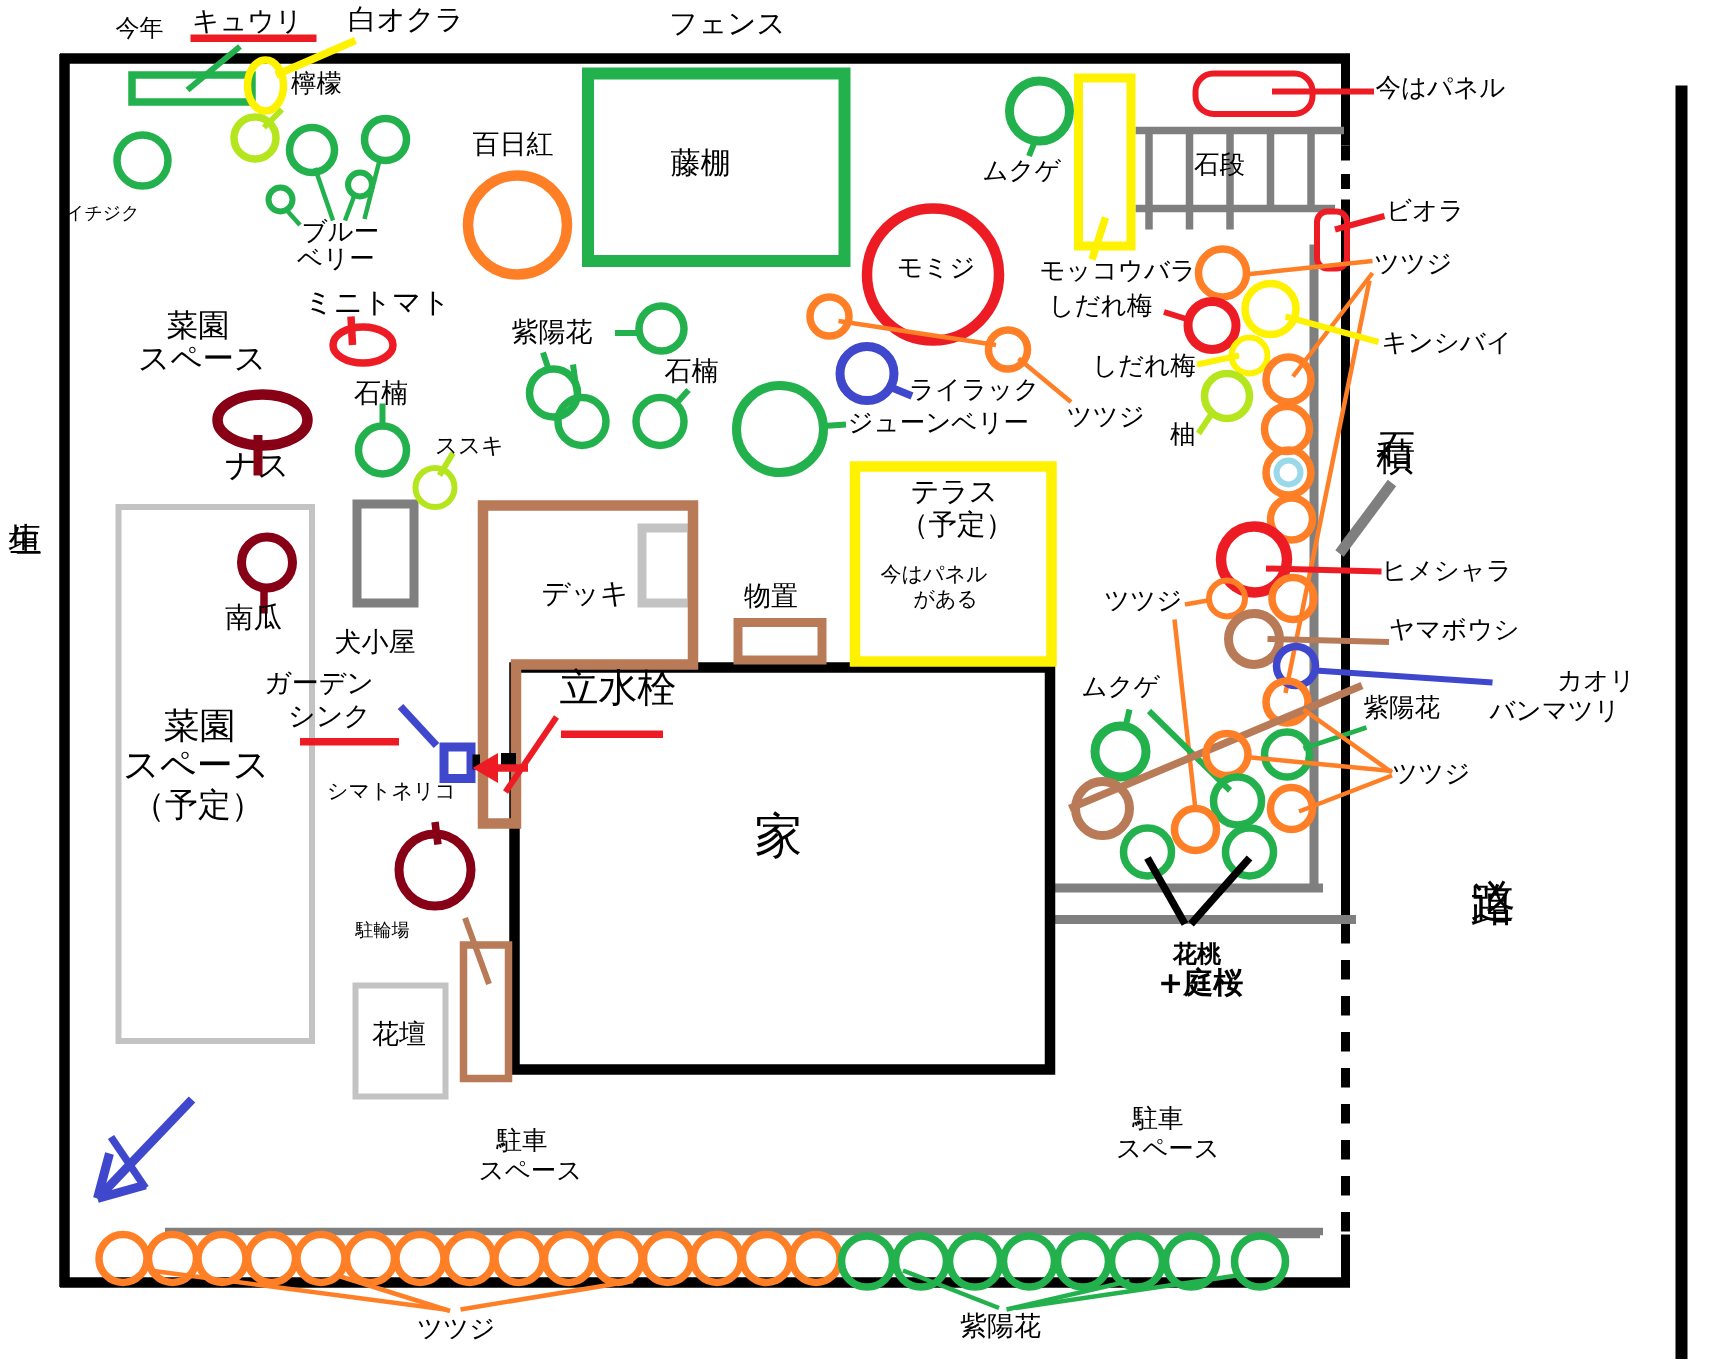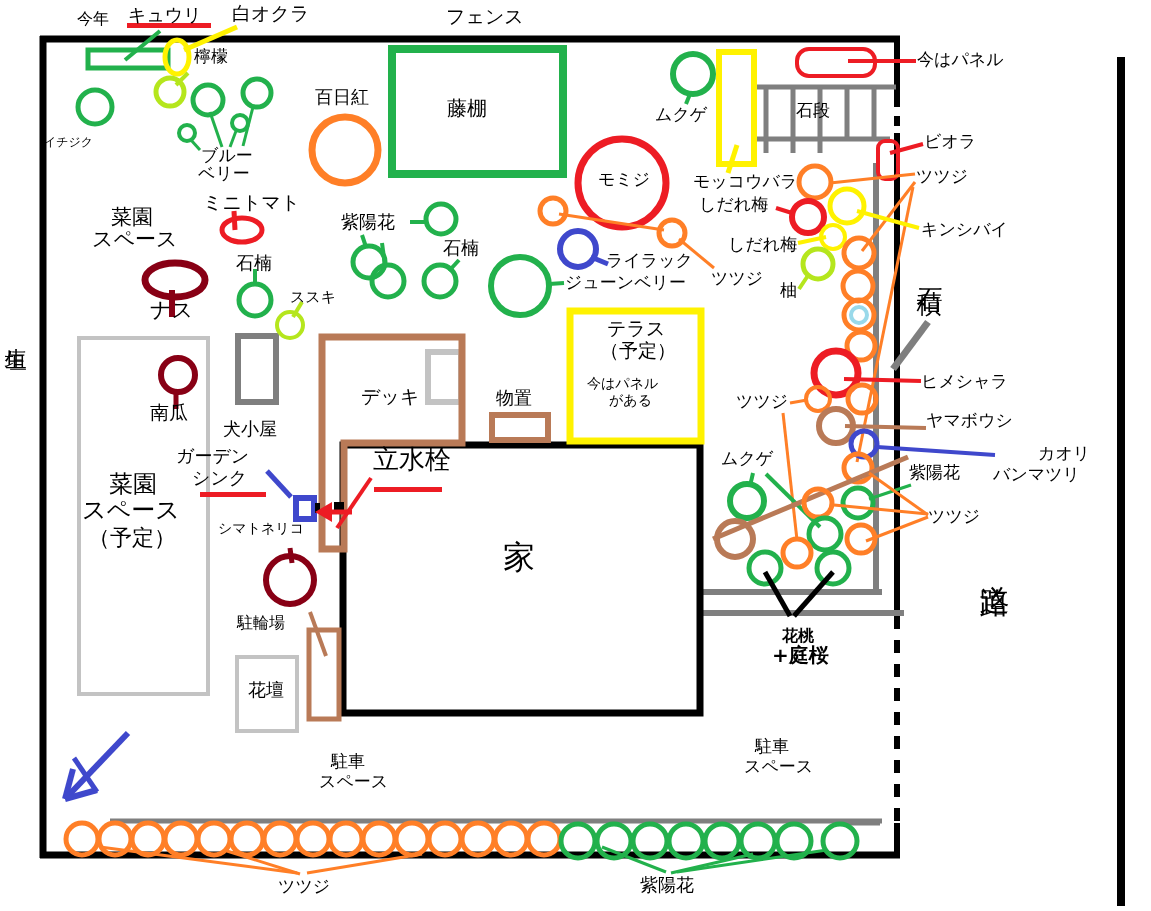--- a/index.html
+++ b/index.html
@@ -265,21 +265,21 @@
 <div class="lbl" style="left:150px;top:299px;font-size:21px;">ナス</div>
 <div class="lbl" style="left:236px;top:253px;font-size:18px;">石楠</div>
 <div class="lbl" style="left:150px;top:402px;font-size:19px;">南瓜</div>
 <div class="lbl" style="left:223px;top:419px;font-size:18px;">犬小屋</div>
 <div class="lbl" style="left:109px;top:472px;font-size:24px;">菜園</div>
 <div class="lbl" style="left:82px;top:498px;font-size:24px;">スペース</div>
 <div class="lbl" style="left:88px;top:526px;font-size:22px;">（予定）</div>
 <div class="lbl" style="left:176px;top:446px;font-size:18px;">ガーデン</div>
 <div class="lbl" style="left:192px;top:468px;font-size:18px;">シンク</div>
 <div class="lbl" style="left:218px;top:521px;font-size:14px;">シマトネリコ</div>
-<div class="lbl" style="left:237px;top:614px;font-size:16px;">駐輪場</div>
+<div class="lbl" style="left:237px;top:614px;font-size:12px;">駐輪場</div>
 <div class="lbl" style="left:248px;top:680px;font-size:18px;">花壇</div>
 <div class="lbl" style="left:361px;top:386px;font-size:19px;">デッキ</div>
 <div class="lbl" style="left:496px;top:388px;font-size:18px;">物置</div>
 <div class="lbl" style="left:373px;top:445px;font-size:26px;">立水栓</div>
 <div class="lbl" style="left:503px;top:540px;font-size:32px;">家</div>
 <div class="lbl" style="left:607px;top:318px;font-size:19px;">テラス</div>
 <div class="lbl" style="left:600px;top:340px;font-size:19px;">（予定）</div>
 <div class="lbl" style="left:587px;top:376px;font-size:14px;">今はパネル</div>
 <div class="lbl" style="left:609px;top:393px;font-size:14px;">がある</div>
 <div class="lbl" style="left:782px;top:627px;font-size:16px;font-weight:bold;">花桃</div>

